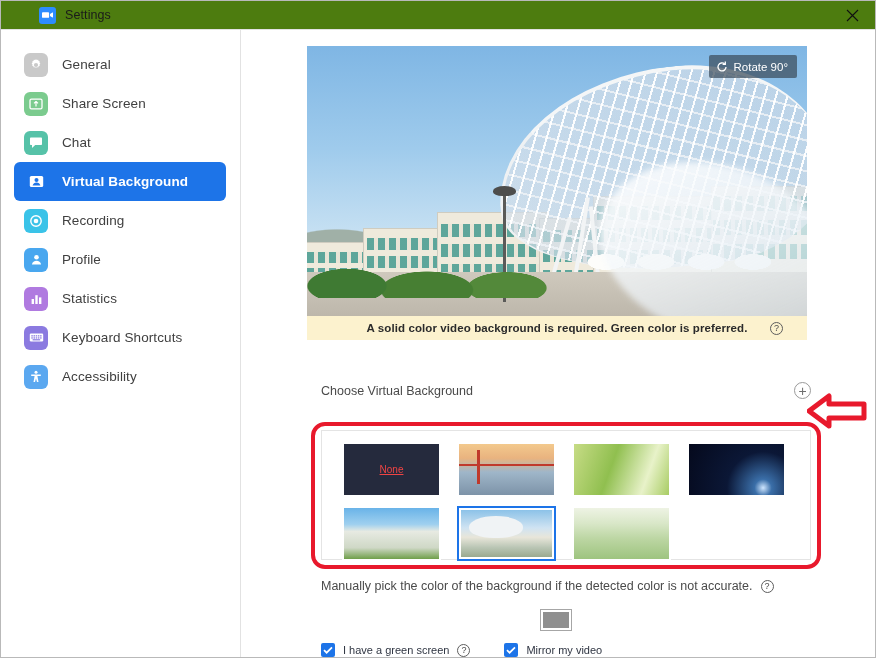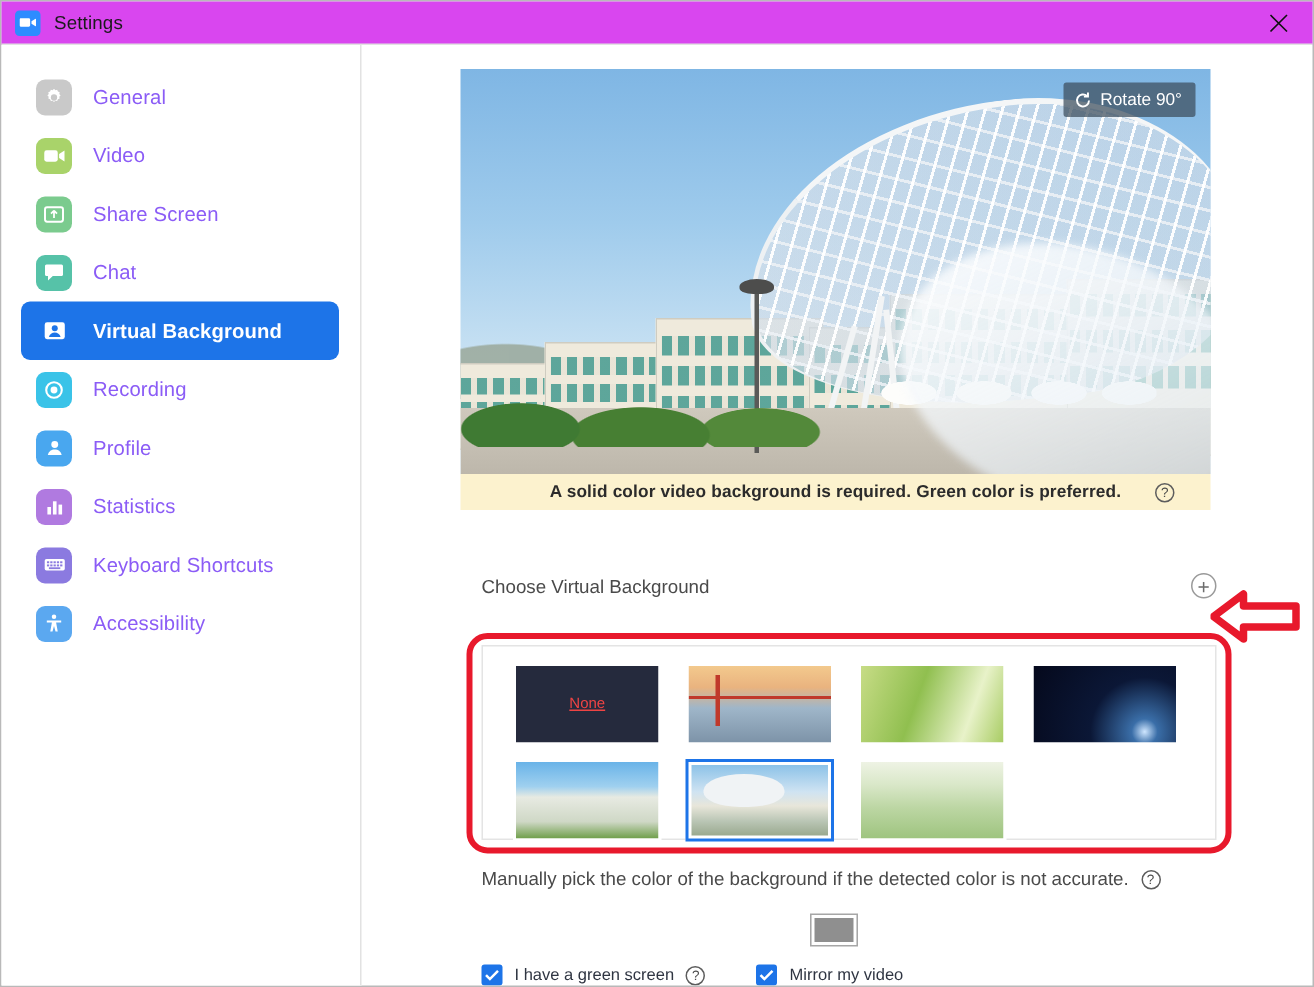--- a/index.html
+++ b/index.html
@@ -12,24 +12,25 @@
   .window {
     position: relative;
     width: 876px; height: 658px;
     background: #ffffff;
     border: 1px solid #b9b9b9;
     display: flex; flex-direction: column;
   }
   
   .titlebar {
     height: 29px; flex: 0 0 29px;
-    background: #d946ef;
+    background: #4d7c0f;
     border-bottom: 1px solid #e2e2e2;
     display: flex; align-items: center;
     position: relative;
+    padding-left: 29px;
   }
   .app-icon {
     width: 17px; height: 17px; margin-left: 9px; margin-right: 9px;
     background: #2d8cff; border-radius: 3px;
     display: flex; align-items: center; justify-content: center;
   }
   .app-icon svg { display:block; }
   .title-text {
     font-size: 12.5px; color: #1a1a1a; letter-spacing: .1px;
   }
@@ -56,21 +57,21 @@
     padding-left: 10px;
   }
   .nav-item.active { background: #1d74e8; }
   .nav-ico {
     width: 24px; height: 24px; border-radius: 6px;
     flex: 0 0 24px;
     display: flex; align-items: center; justify-content: center;
     margin-right: 14px;
   }
   .nav-label {
-    font-size: 13.5px; color: #8b5cf6; letter-spacing: .1px;
+    font-size: 13.5px; color: #404040; letter-spacing: .1px;
   }
   .nav-item.active .nav-label { color: #ffffff; font-weight: bold; }
   .nav-item.active .nav-ico { background: transparent !important; }
 
   
   .main {
     flex: 1 1 auto; position: relative;
     padding: 0; overflow: hidden;
   }
   .preview-wrap {
@@ -278,29 +279,20 @@
       <div class="nav-item">
         <span class="nav-ico" style="background:#c9c9c9">
           <svg width="14" height="14" viewBox="0 0 14 14">
               <path d="M7 1.2l.9.9 1.2-.3.5 1.2 1.2.5-.3 1.2.9.9-.9.9.3 1.2-1.2.5-.5 1.2-1.2-.3-.9.9-.9-.9-1.2.3-.5-1.2-1.2-.5.3-1.2-.9-.9.9-.9L3.2 3.5l1.2-.5.5-1.2 1.2.3z" fill="#fff"></path>
               <circle cx="7" cy="7" r="2.1" fill="#c9c9c9"></circle>
             </svg>
         </span>
         <span class="nav-label">General</span>
       </div>
 
-      <div class="nav-item">
-        <span class="nav-ico" style="background:#a9d36a">
-          <svg width="15" height="10" viewBox="0 0 15 10">
-              <rect x="0.5" y="1.2" width="9" height="7.6" rx="1.6" fill="#fff"></rect>
-              <path d="M10.4 3.6L14 1.3v7.4l-3.6-2.3z" fill="#fff"></path>
-            </svg>
-        </span>
-        <span class="nav-label">Video</span>
-      </div>
 
 
       <div class="nav-item">
         <span class="nav-ico" style="background:#7bcb8e">
           <svg width="14" height="12" viewBox="0 0 14 12">
               <rect x="1" y="1.2" width="12" height="9.6" rx="1.4" fill="none" stroke="#fff" stroke-width="1.3"></rect>
               <path d="M7 8.4V4.2M7 3.4l2 2M7 3.4l-2 2" stroke="#fff" stroke-width="1.2" fill="none"></path>
             </svg>
         </span>
         <span class="nav-label">Share Screen</span>

